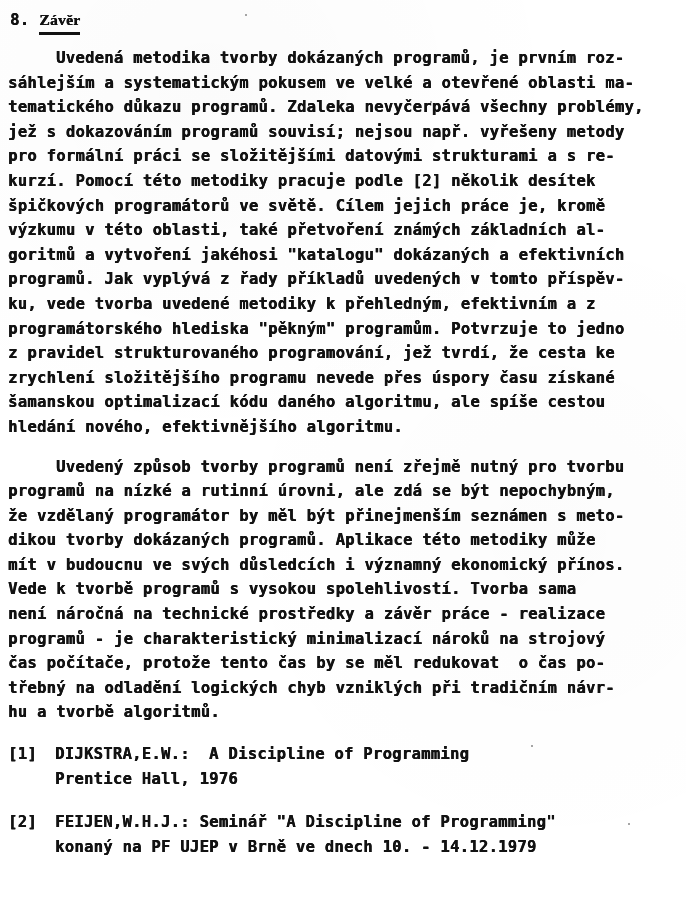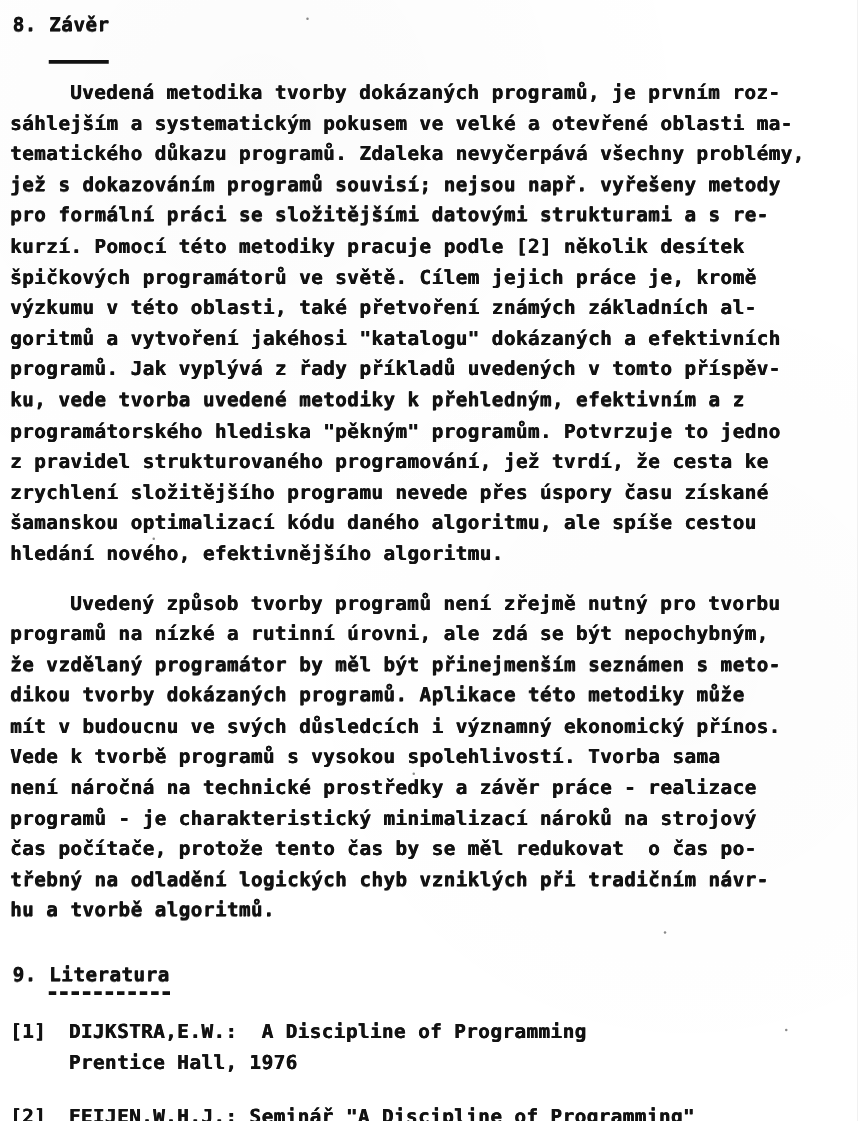--- a/index.html
+++ b/index.html
@@ -32,21 +32,22 @@
   }
   .section-heading {
     margin: 0 0 0 2px;
     font-size: 15.5px;
     line-height: 24px;
     white-space: pre;
   }
   .section-heading .title-solid {
     display: inline-block;
     border-bottom: 3px solid #121212;
-    padding-bottom: 16px;
+    padding-bottom: 0px;
+    font-family: Liberation Serif, serif;
   }
   .section-heading .title-dashed {
     display: inline-block;
     border-bottom: 3px dashed #121212;
     padding-bottom: 1px;
   }
   .section-number { margin-right: 10px; }
   .para {
     margin: 0;
     white-space: pre-wrap;
@@ -113,21 +114,20 @@
 že vzdělaný programátor by měl být přinejmenším seznámen s meto-
 dikou tvorby dokázaných programů. Aplikace této metodiky může
 mít v budoucnu ve svých důsledcích i významný ekonomický přínos.
 Vede k tvorbě programů s vysokou spolehlivostí. Tvorba sama
 není náročná na technické prostředky a závěr práce - realizace
 programů - je charakteristický minimalizací nároků na strojový
 čas počítače, protože tento čas by se měl redukovat  o čas po-
 třebný na odladění logických chyb vzniklých při tradičním návr-
 hu a tvorbě algoritmů.</p>
 
-  <h2 class="section-heading heading-9"><span class="section-number">9.</span><span class="title-dashed">Literatura</span></h2>
 
   <div class="references">
     <div class="reference">
       <span class="ref-label">[1]</span>
       <span class="ref-body">DIJKSTRA,E.W.:  A Discipline of Programming
 Prentice Hall, 1976</span>
     </div>
     <div class="reference">
       <span class="ref-label">[2]</span>
       <span class="ref-body">FEIJEN,W.H.J.: Seminář "A Discipline of Programming"

